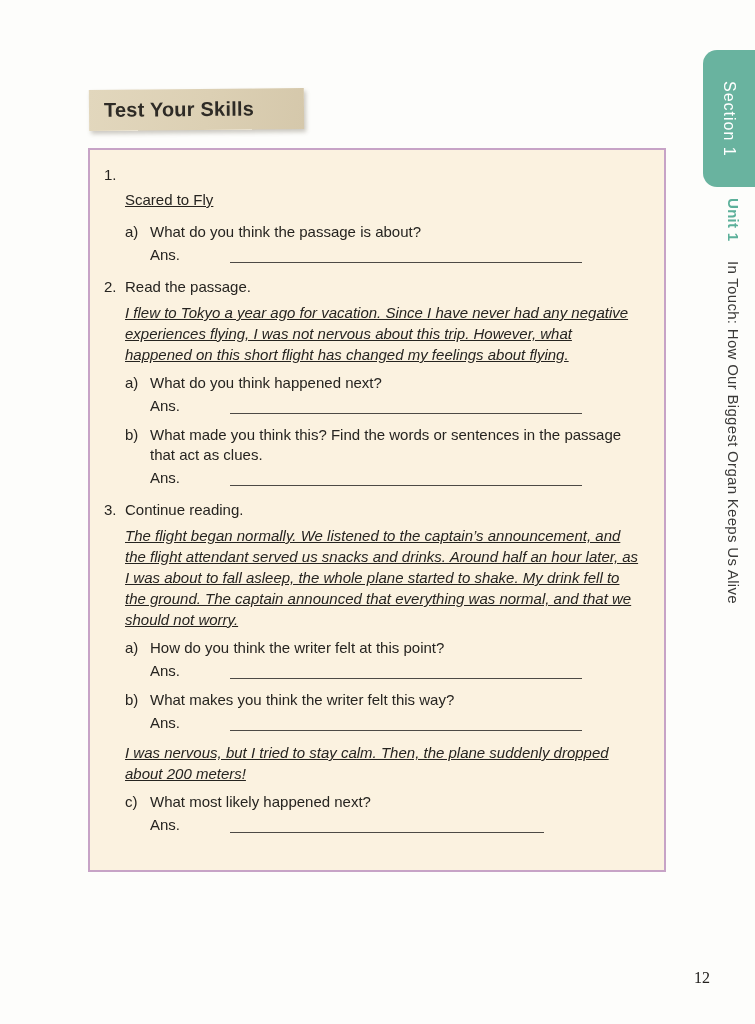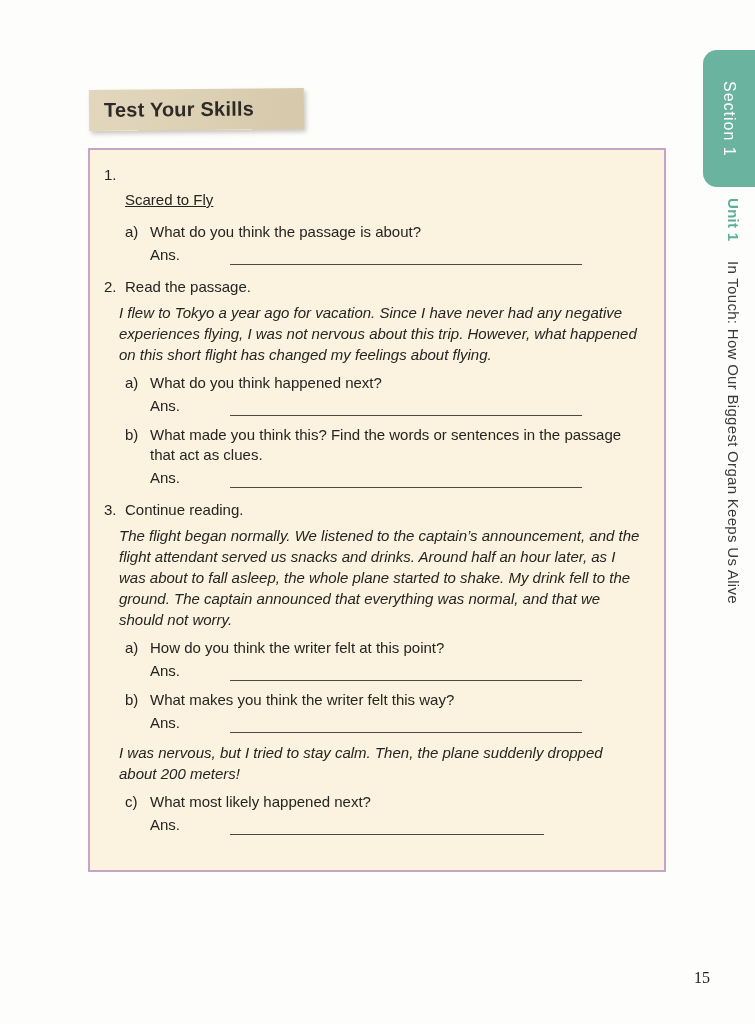--- a/index.html
+++ b/index.html
@@ -41,33 +41,34 @@
     padding: 15px 24px 0 14px;
     font-size: 15px;
     line-height: 20px;
     overflow: hidden;
   }
   .item { margin-bottom: 12px; }
   .num-row { display: flex; margin-bottom: 5px; }
   .num { width: 21px; flex: 0 0 21px; }
   .passage {
     font-style: italic;
-    margin: 2px 0 8px 15px;
+    margin: 2px 0 8px 21px;
     line-height: 21px;
+    text-decoration: underline;
   }
   .passage-title {
     text-decoration: underline;
     margin: 2px 0 12px 21px;
   }
   .q-row { display: flex; margin: 4px 0 3px 21px; }
   .q-label { width: 25px; flex: 0 0 25px; }
   .q-text { flex: 1; }
   .ans-row {
     display: flex;
-    align-items: flex-end;
+    align-items: center;
     margin: 3px 58px 9px 46px;
     gap: 40px;
   }
   .ans-row.short { margin-right: 96px; }
   .ans-label { flex: 0 0 auto; padding-right: 10px; }
   .ans-line {
     flex: 1;
     border-bottom: 1.4px solid #4d4a45;
     height: 15px;
   }
@@ -191,15 +192,15 @@
   </div>
 
   <div class="section-tab">
     <span class="section-tab-label">Section 1</span>
   </div>
   <div class="unit-vertical">
     <span class="unit-label">Unit 1</span>
     <span class="unit-title">In Touch: How Our Biggest Organ Keeps Us Alive</span>
   </div>
 
-  <div class="page-number">15</div>
+  <div class="page-number">12</div>
 
 </div>
 
 </body></html>

